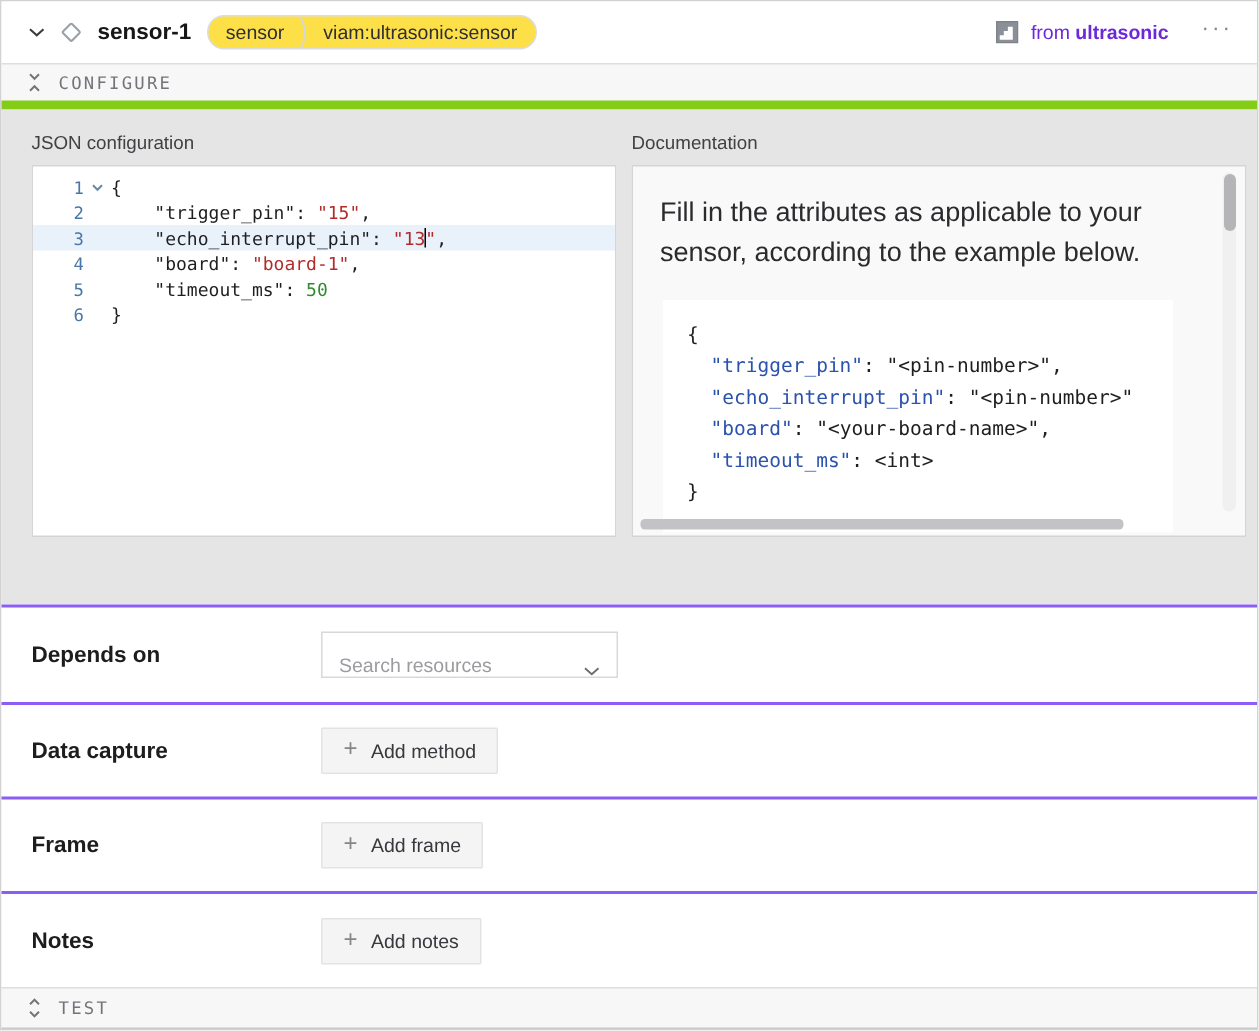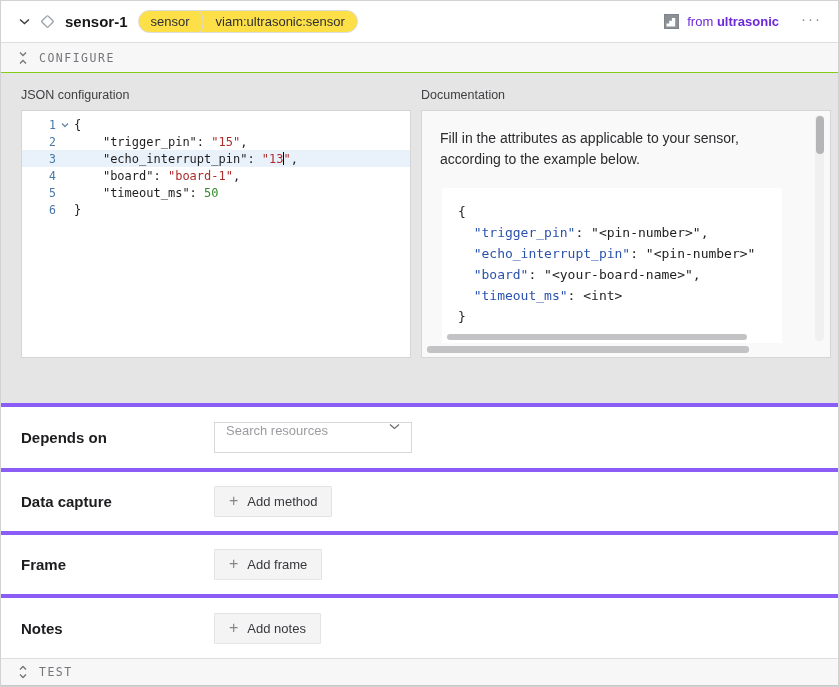--- a/index.html
+++ b/index.html
@@ -15,21 +15,21 @@
   .hdr .diamond { margin-left: 6px; display: flex; align-items: center; }
   .hdr .name { margin-left: 9px; font-size: 15px; font-weight: 700; color: #17171a; }
   .pill { margin-left: 10px; height: 23px; display: flex; align-items: center; border: 1px solid #dcdcde; border-radius: 12px; padding: 0 12px; gap: 9px; background: #fde047; }
   .pill span { font-size: 13px; color: #2e2e33; white-space: nowrap; }
   .hdr-right { margin-left: auto; display: flex; align-items: center; }
   .from-txt { margin-left: 8px; font-size: 13px; color: #6d28d9; }
   .from-txt b { font-weight: 700; }
   .menu-dots { margin-left: 20px; color: #85858a; font-size: 15px; letter-spacing: 2px; cursor: pointer; line-height: 1; padding: 2px 2px 8px 2px; }
 
   
-  .bar { background: #f7f7f8; border-top: 1px solid #dedee0; border-bottom: 1px solid #84cc16; display: flex; align-items: center; padding: 0 16px; flex-shrink: 0; cursor: pointer; }
+  .bar { background: #f7f7f8; border-top: 1px solid #dedee0; border-bottom: 6px solid #84cc16; display: flex; align-items: center; padding: 0 16px; flex-shrink: 0; cursor: pointer; }
   .bar.configure { height: 31px; }
   .bar.footer { height: 29px; border-bottom: none; }
   .bar-label { font-family: "DejaVu Sans Mono", monospace; font-size: 11.5px; letter-spacing: 1.5px; color: #74747a; margin-left: 10px; }
   .bar .right-icon { margin-left: auto; display: flex; cursor: pointer; }
 
   
   .main { flex: 1; display: flex; padding: 15px 9px 17px 20px; gap: 10px; background: #e5e5e5; overflow: hidden; }
   .col-left { width: 390px; flex-shrink: 0; }
   .col-right { width: 410px; flex-shrink: 0; }
   .col-label { font-size: 12.5px; color: #414145; margin-bottom: 8px; }
@@ -42,38 +42,38 @@
   .cm-line .fold { width: 18px; display: flex; align-items: center; justify-content: center; flex-shrink: 0; }
   .cm-line .code-text { white-space: pre; color: #1e1e20; }
   .tok-plain { color: #1e1e20; }
   .tok-key { color: #1e1e20; }
   .tok-string { color: #b02c2c; }
   .tok-num { color: #338a2e; }
   .caret { display: inline-block; width: 1.4px; height: 13px; background: #000; margin: 0 -0.7px; vertical-align: -2px; }
 
   
   .doc-panel { position: relative; height: 248px; border: 1px solid #d5d5d7; background: #f9f9f9; overflow: hidden; }
-  .doc-intro { margin: 17px 44px 0 18px; font-size: 14px; line-height: 1.5; color: #2b2b2e; }
+  .doc-intro { margin: 17px 44px 0 18px; font-size: 18px; line-height: 1.5; color: #2b2b2e; }
   .doc-code { position: relative; margin: 18px 0 0 20px; width: 340px; background: #fff; padding: 13px 16px 16px 16px; }
   .doc-line { display: flex; height: 21px; align-items: center; font-family: "DejaVu Sans Mono", monospace; font-size: 13px; overflow: hidden; }
   .doc-line .code-text { white-space: pre; color: #32323a; }
   .tok-bkey { color: #2b52ad; }
   .hscroll-thumb { position: absolute; height: 6px; border-radius: 3px; background: #c3c3c5; }
   .doc-code .hscroll-thumb { left: 5px; bottom: 3px; width: 300px; }
   .panel-hscroll { left: 5px; bottom: 4px; width: 322px; height: 7px; }
   .vscroll-track { position: absolute; top: 4px; bottom: 16px; right: 6px; width: 9px; background: #f0f0f1; border-radius: 5px; }
   .vscroll-thumb { position: absolute; top: 1px; left: 0.5px; width: 8px; height: 38px; background: #b5b5b7; border-radius: 4px; }
 
   
-  .attr-row { display: flex; align-items: center; padding: 0 20px; border-top: 4px solid #8b5cf6; background: #fff; flex-shrink: 0; }
+  .attr-row { display: flex; align-items: center; padding: 0 20px; border-top: 2px solid #8b5cf6; background: #fff; flex-shrink: 0; }
   .attr-row.h65 { height: 65px; }
   .attr-row.h63 { height: 63px; }
   .attr-row.h64 { height: 64px; }
   .attr-label { width: 193px; font-size: 15px; font-weight: 700; color: #1d1d20; flex-shrink: 0; }
-  .select { width: 198px; height: 31px; border: 1px solid #d8d8da; background: #fff; display: flex; align-items: flex-start; padding: 0 11px; cursor: pointer; }
+  .select { width: 198px; height: 31px; border: 1px solid #d8d8da; background: #fff; display: flex; align-items: flex-end; padding: 0 11px; cursor: pointer; }
   .select .ph { font-size: 13px; color: #9b9ba0; flex: 1; }
   .add-btn { height: 31px; display: inline-flex; align-items: center; gap: 9px; background: #f4f4f5; border: 1px solid #e3e3e5; padding: 0 14px; font-family: "Liberation Sans", sans-serif; font-size: 13px; color: #38383d; cursor: pointer; border-radius: 1px; }
   .add-btn .plus { color: #85858a; font-size: 16px; font-weight: 400; line-height: 1; margin-top: -1px; }
 
   .bar.test { height: 28px; border-bottom: 1px solid #c9c9cb; }
 </style>
 </head>
 <body>
 
 <div class="card">

